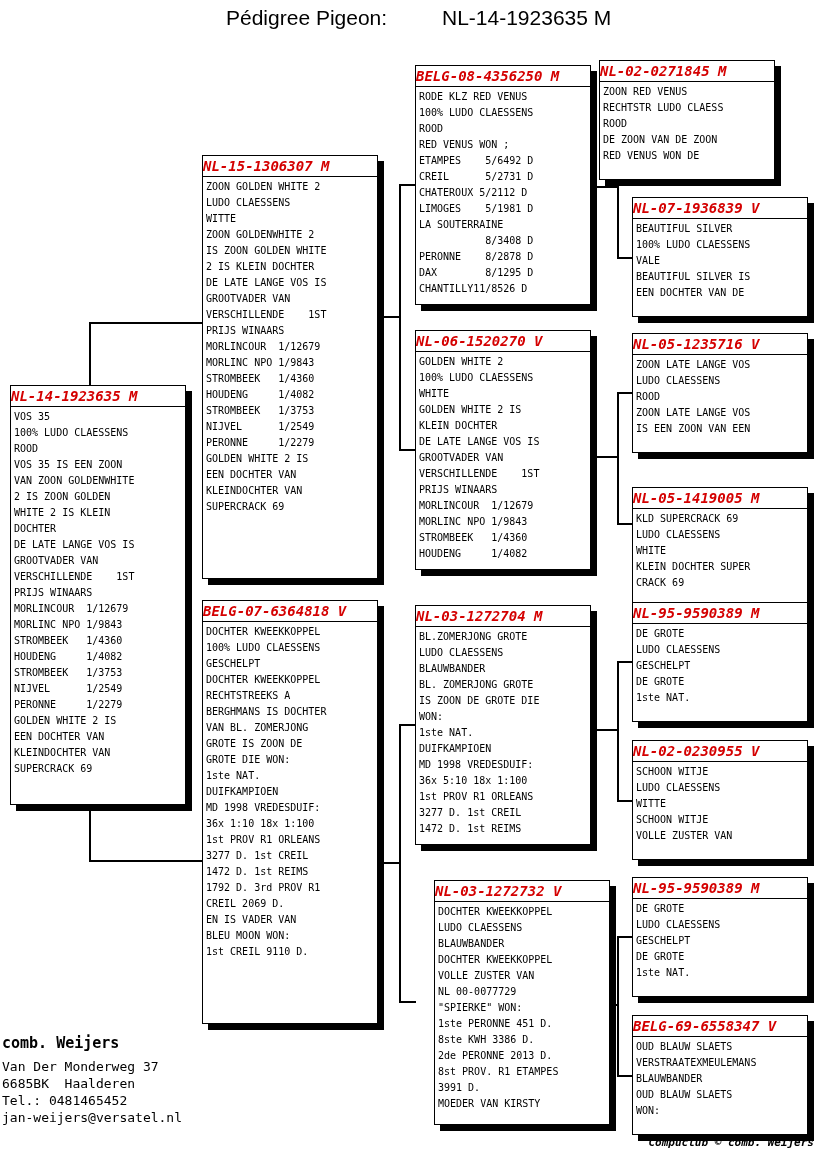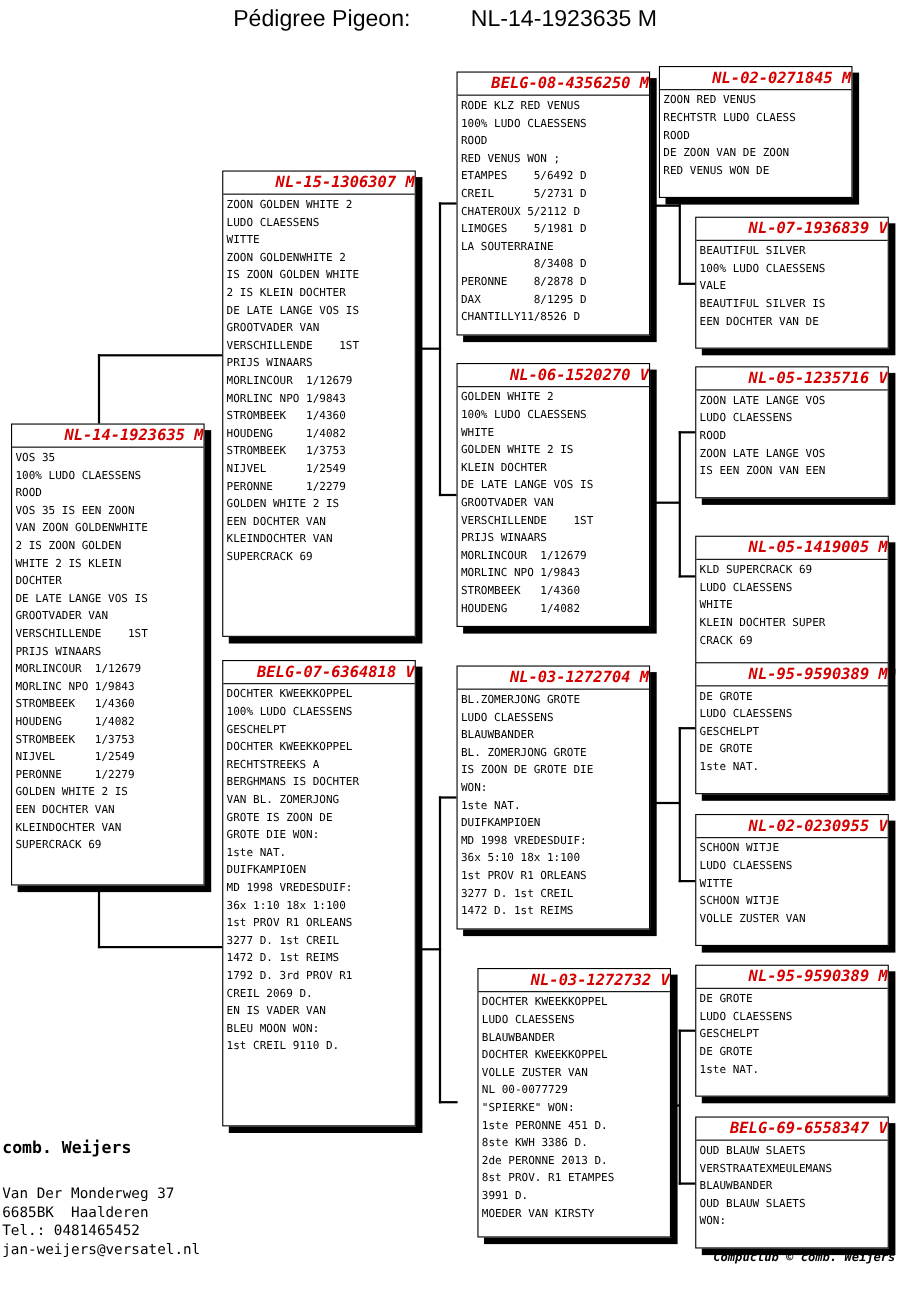--- a/index.html
+++ b/index.html
@@ -2,46 +2,46 @@
 <html><head>
 <meta charset="utf-8">
 <style>
   html,body { margin:0; padding:0; background:#fff; }
   .page {
     position:relative; width:816px; height:1172px; background:#ffffff;
     font-family:"DejaVu Sans Mono", monospace; overflow:hidden;
   }
   .title-label, .title-ring {
     position:absolute; top:6px; font-family:"Liberation Sans", sans-serif;
-    font-size:21px; color:#000;
+    font-size:21px; color:#000;margin-left:14px;
   }
   .title-label { left:212px; }
   .title-ring  { left:428px; }
   .pbox {
     position:absolute; background:#fff; border:1px solid #000;
     box-shadow:6px 6px 0 #000; z-index:2; box-sizing:border-box;
   }
   .pbox .hdr {
     font-family:"DejaVu Sans Mono", monospace; font-weight:bold; font-style:italic;
-    font-size:14px; color:#d40000; text-align:right;
+    font-size:14px; color:#d40000; text-align:left;
     border-bottom:1px solid #000; padding:2px 0 1px 0; height:17px; overflow:hidden;
   }
   .pbox .body {
     font-size:10px; line-height:16px; color:#000;
     white-space:pre; padding:2px 0 0 3px; overflow:hidden;
   }
   .hline, .vline { position:absolute; background:#000; z-index:1; }
   .hline { height:2px; }
   .vline { width:2px; }
   .breeder-name {
     position:absolute; left:2px; top:1034px; font-weight:bold; font-size:15px; color:#000;
   }
   .breeder-address {
     position:absolute; left:2px; top:1058px; font-size:13px; line-height:17px;
-    white-space:pre; color:#000;margin-top:19px;
+    white-space:pre; color:#000;
   }
   .credit {
     position:absolute; right:2px; top:1136px; font-size:11px;
     font-weight:bold; font-style:italic; color:#000;
   }
 </style>
 </head>
 <body>
 
 <div class="page">

